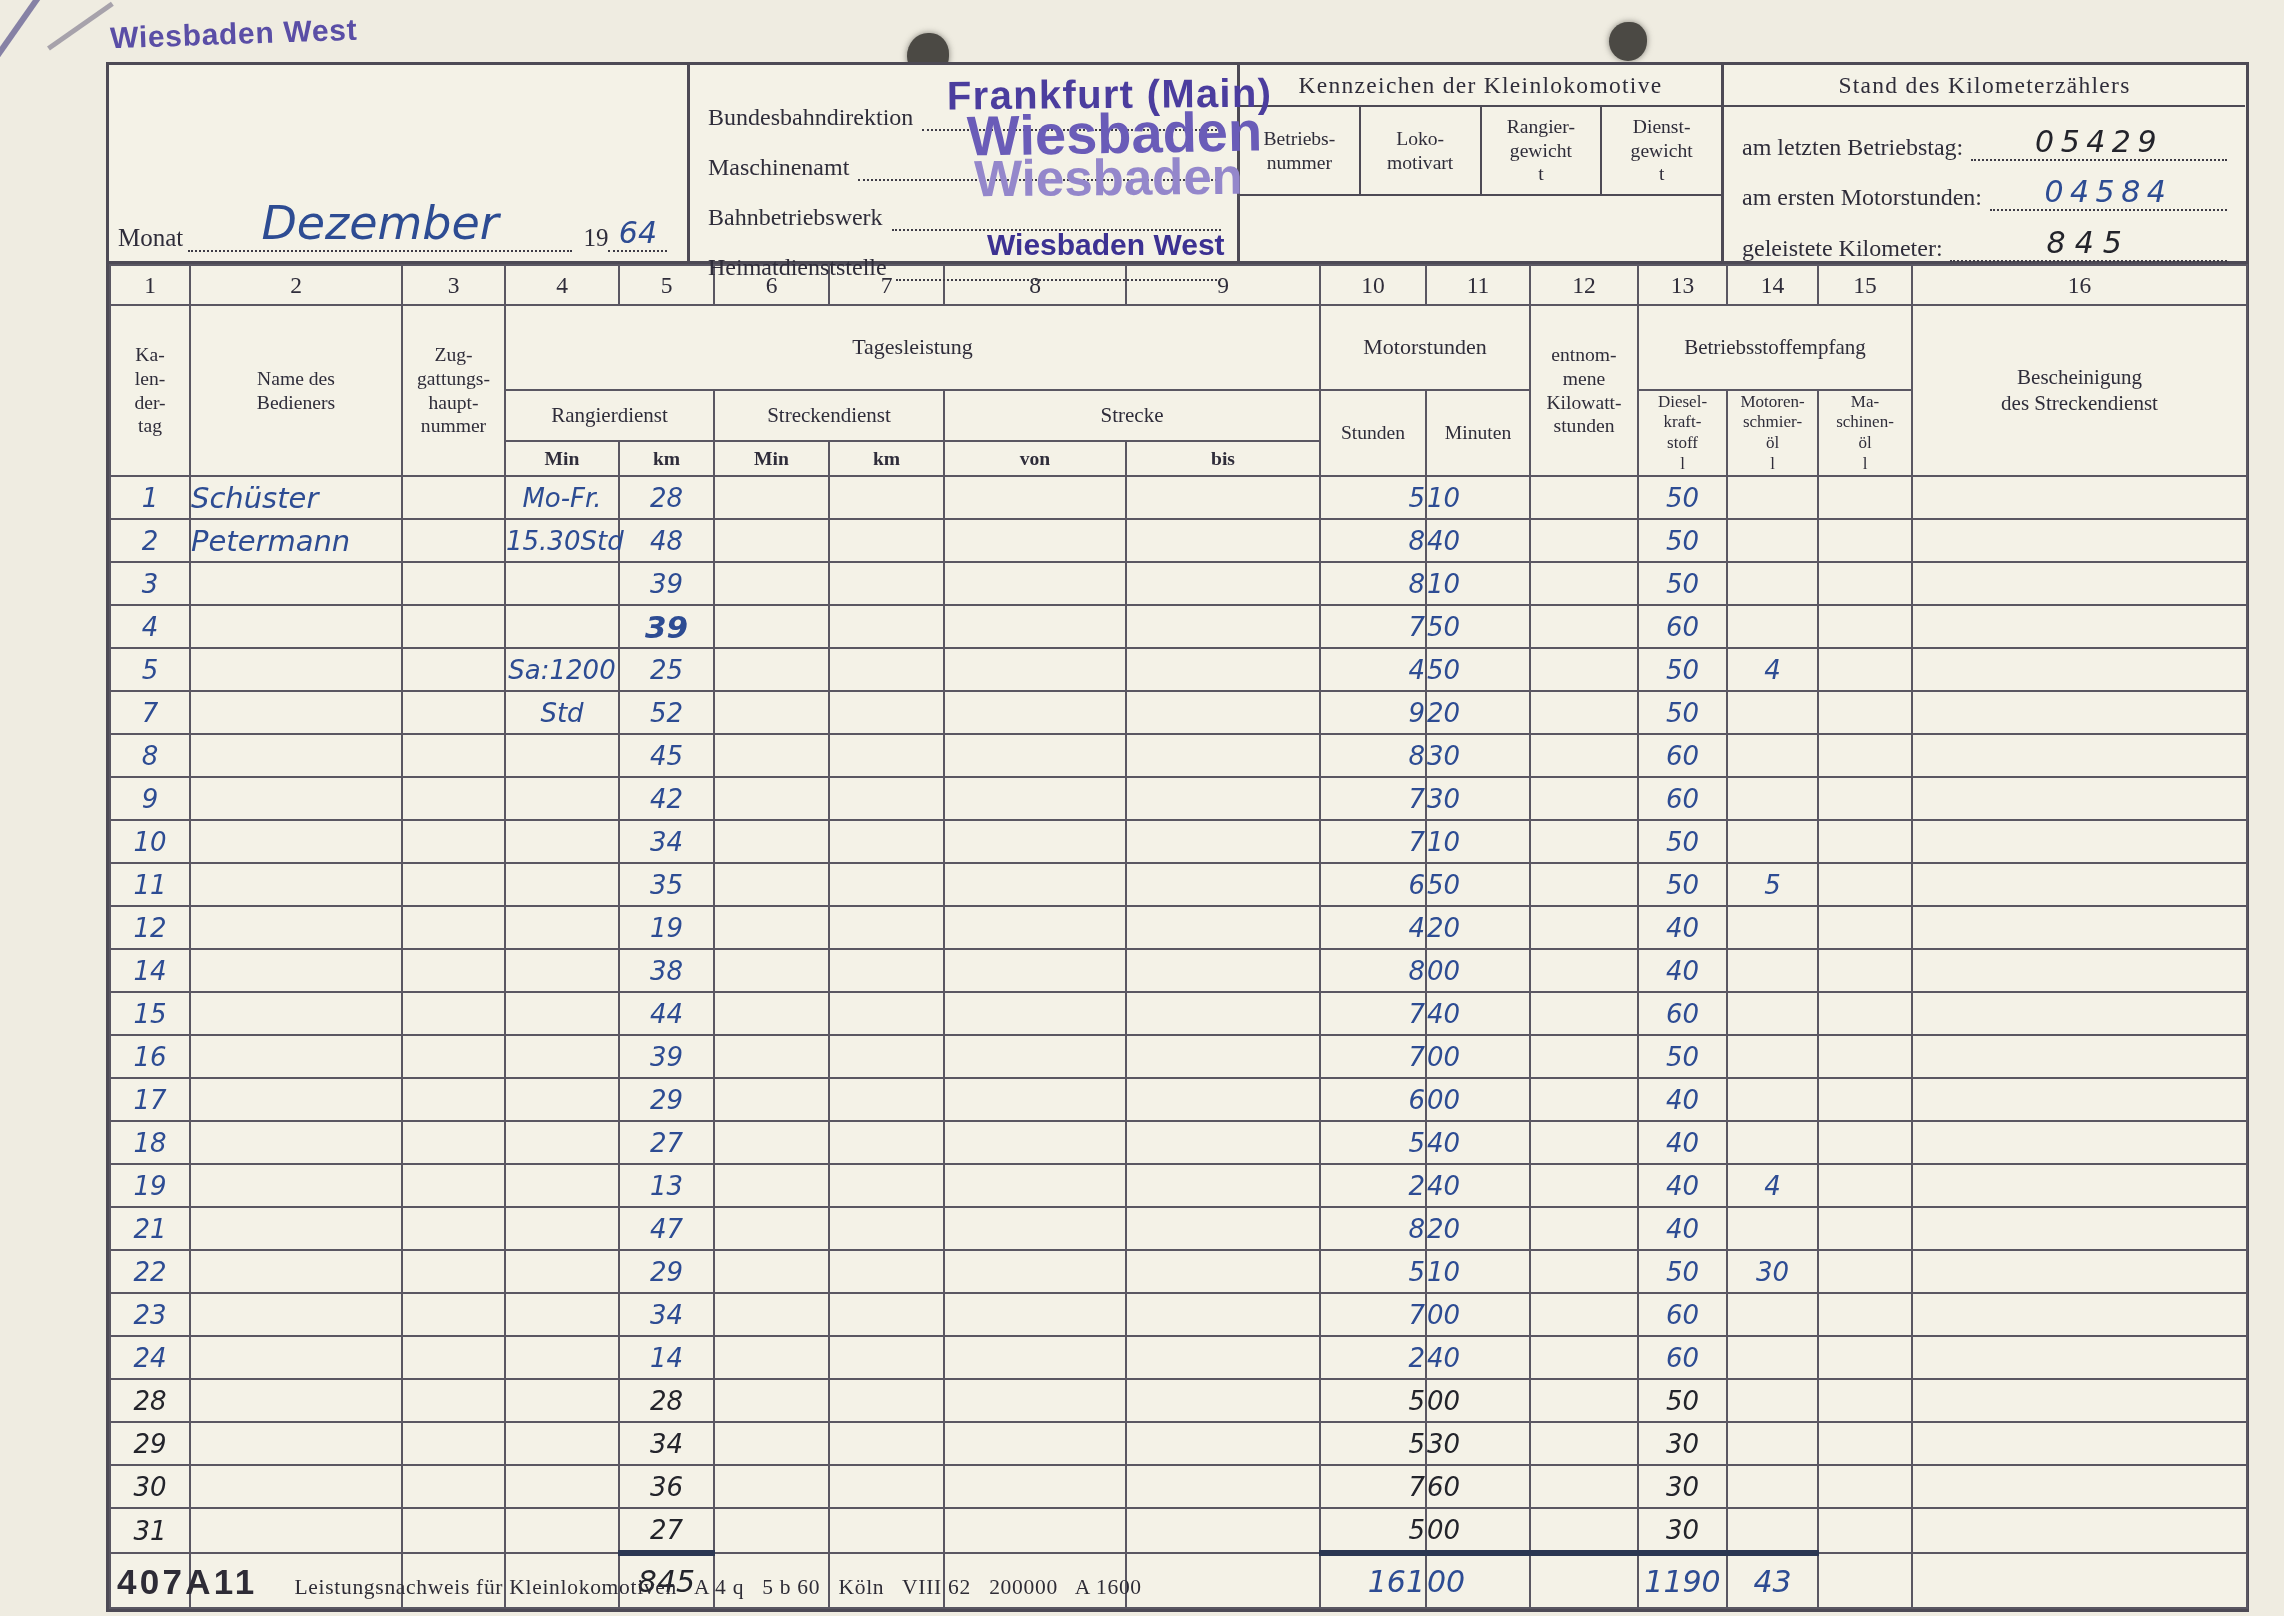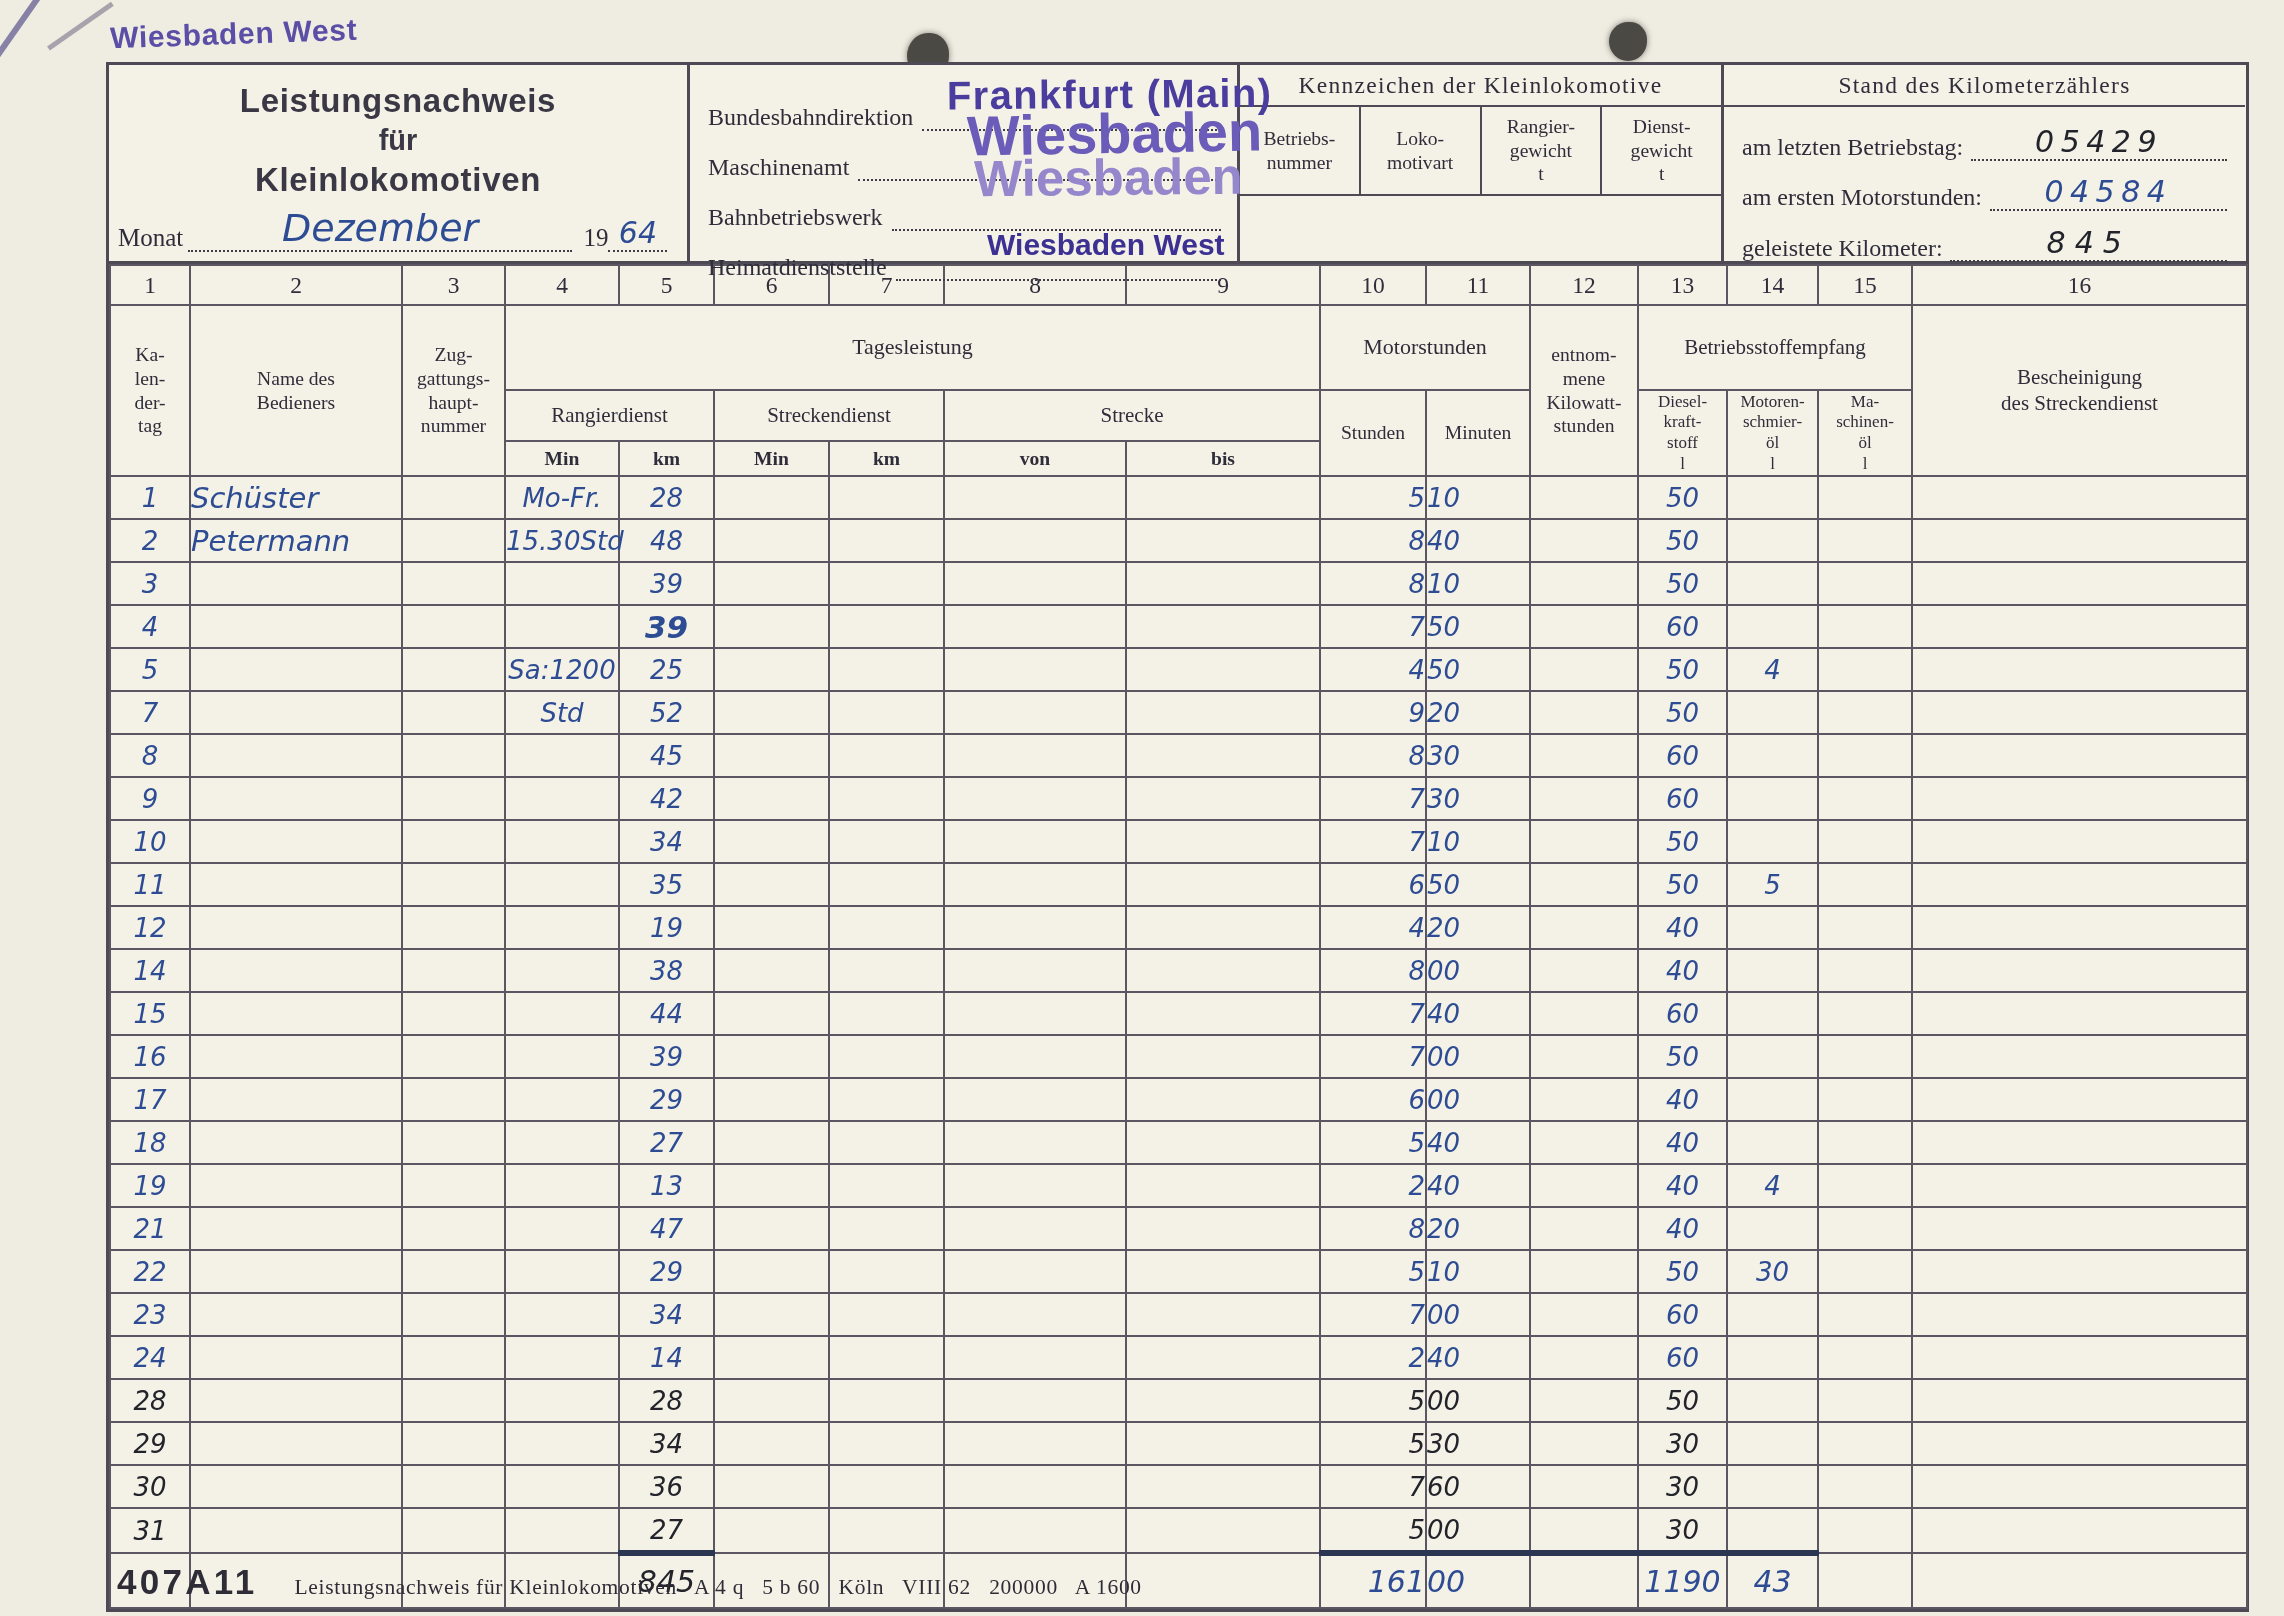--- a/index.html
+++ b/index.html
@@ -31,21 +31,21 @@
   .monat-row{position:absolute;left:9px;right:19.6px;bottom:9px;display:flex;align-items:flex-end;}
   .monat-label{font-size:25px;color:#2f2d3a;}
   .monat-line{flex:1;border-bottom:2px dotted #3e3c46;margin-left:5.2px;text-align:center;}
   .year{display:flex;align-items:flex-end;}
   .year-printed{font-size:25px;color:#2f2d3a;margin-left:11.7px;}
   .year-line{width:59px;border-bottom:2px dotted #3e3c46;text-align:center;}
 
   .hw{font-family:"DejaVu Sans",sans-serif;font-style:italic;}
   .ink-blue{color:#2d4c93;}
   .ink-black{color:#23242b;}
-  .hw-month{font-size:38px;}
+  .hw-month{font-size:46px;}
 
   .dir-rows{padding-top:20px;}
   .dir-row{position:relative;height:46px;display:flex;align-items:flex-end;padding:0 15.6px 3.9px 18px;}
   .dir-label{font-size:24px;color:#2f2d3a;white-space:nowrap;}
   .dir-line{flex:1;border-bottom:2px dotted #3e3c46;margin-left:9px;height:100%;}
   .stamp{position:absolute;font-family:"Liberation Sans",sans-serif;font-weight:bold;white-space:nowrap;z-index:3;}
   .stamp-frankfurt{left:257px;top:-13px;font-size:40px;color:#4b3d9e;letter-spacing:1.3px;transform:rotate(-.5deg);}
   .stamp-maschinenamt{left:277px;top:-34px;font-size:56px;font-weight:600;color:#6a5cb8;transform:rotate(-1deg);}
   .stamp-bw{left:284px;top:-37px;font-size:51px;font-weight:600;color:#9487cb;transform:rotate(-.5deg);}
   .stamp-heimat{left:297px;top:-6.5px;font-size:30px;color:#3c3192;}
@@ -99,25 +99,20 @@
   <div class="streak"></div>
   <div class="corner-stamp">Wiesbaden West</div>
   <div class="hole h1"></div>
   <div class="hole h2"></div>
 
   <div class="form">
 
     <div class="topband">
 
       <div class="box title-box">
-        <div class="title-lines">
-          <div class="t1">Leistungsnachweis</div>
-          <div class="t2">für</div>
-          <div class="t3">Kleinlokomotiven</div>
-        </div>
         <div class="monat-row">
           <span class="monat-label">Monat</span>
           <span class="monat-line"><span class="hw hw-month ink-blue">Dezember</span></span>
           <span class="year">
             <span class="year-printed">19</span>
             <span class="year-line"><span class="hw ink-blue" style="font-size:30px;">64</span></span>
           </span>
         </div>
       </div>
 

